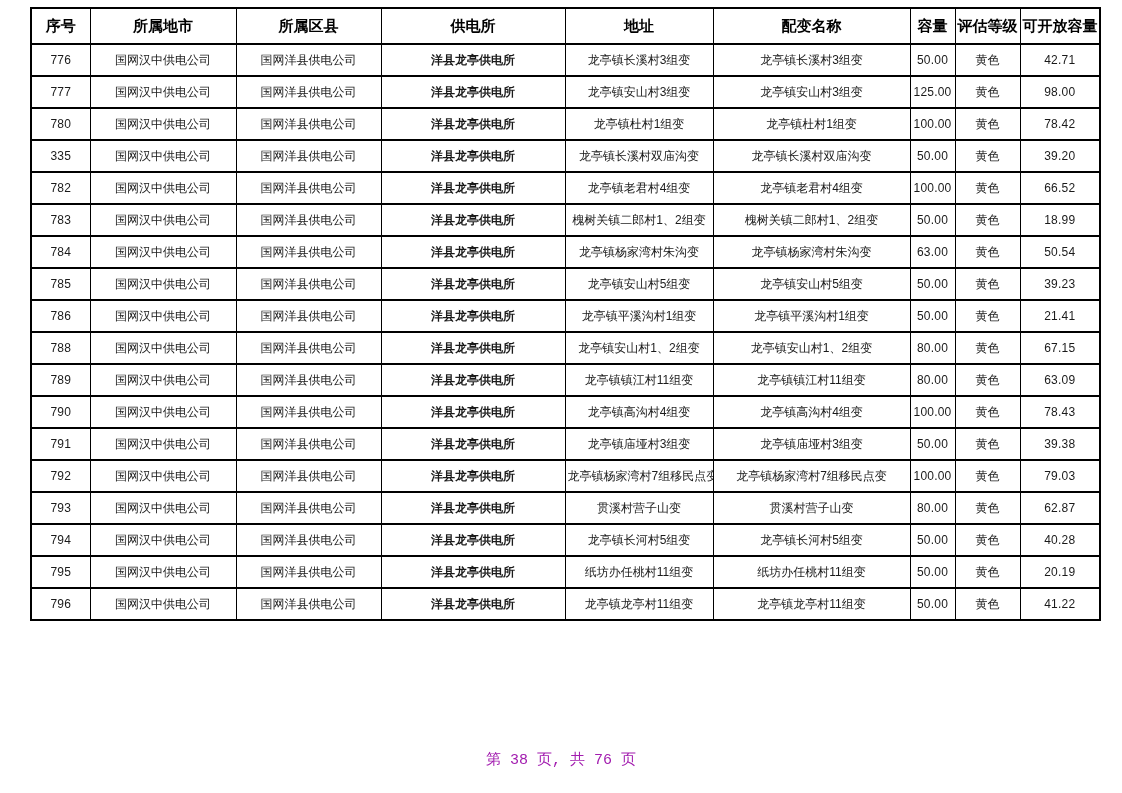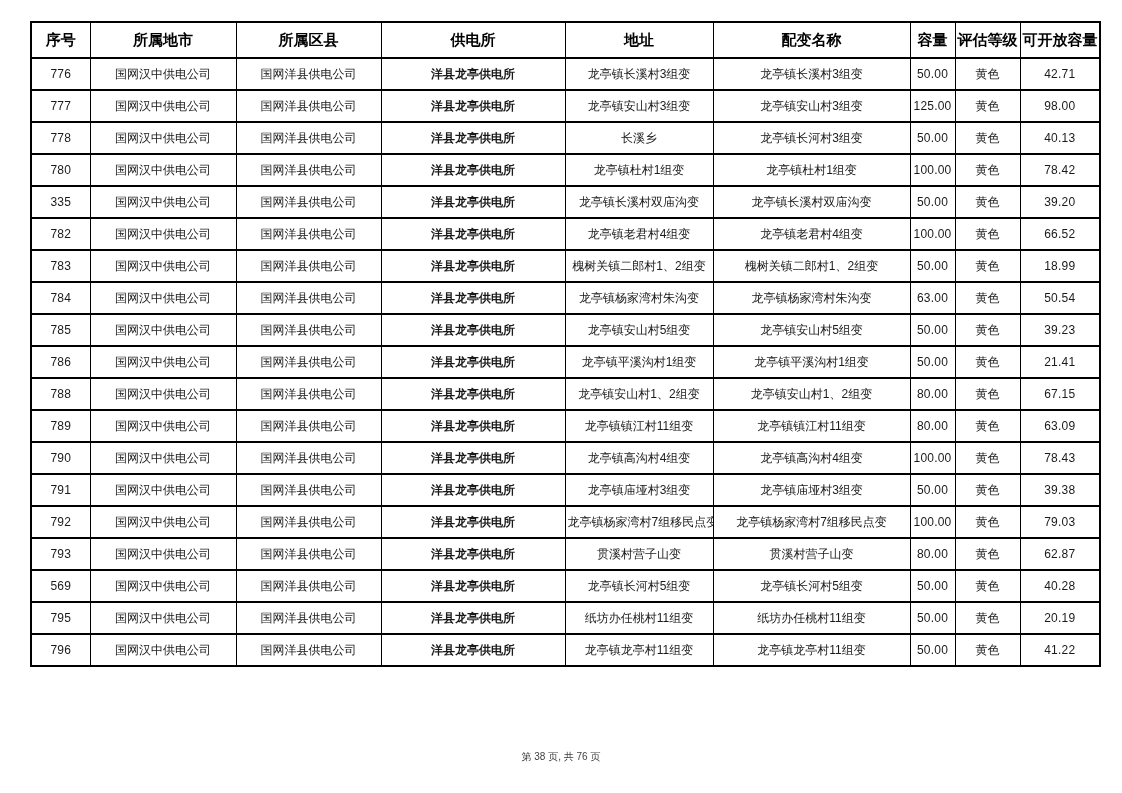--- a/index.html
+++ b/index.html
@@ -12,21 +12,21 @@
     width: 1122px;
     height: 793px;
     background: #ffffff;
     font-family: "Liberation Sans", "DejaVu Sans", sans-serif;
     color: #000000;
     overflow: hidden;
   }
   table.grid {
     position: absolute;
     left: 30px;
-    top: 21px;
+    top: 7px;
     width: 1069px;
     border-collapse: collapse;
     table-layout: fixed;
     border: 2px solid #000000;
   }
   table.grid th,
   table.grid td {
     border: 1px solid #000000;
     border-top-width: 2px;
     border-bottom-width: 2px;
@@ -57,23 +57,23 @@
   td.cell-open {
     font-size: 12px;
     letter-spacing: 0.2px;
   }
   .footer {
     position: absolute;
     left: 0;
     top: 750px;
     width: 100%;
     text-align: center;
-    font-family: Liberation Sans, sans-serif;
-    font-size: 10px;
-    color: #404040;
+    font-family: Liberation Mono, monospace;
+    font-size: 15px;
+    color: #a21caf;
   }
 </style>
 </head>
 <body>
 
 <div class="page">
 
   <table class="grid">
     <colgroup>
       <col style="width:59px">
@@ -118,31 +118,20 @@
           <td class="cell-city">国网汉中供电公司</td>
           <td class="cell-county">国网洋县供电公司</td>
           <td class="cell-station">洋县龙亭供电所</td>
           <td class="cell-address">龙亭镇安山村3组变</td>
           <td class="cell-name">龙亭镇安山村3组变</td>
           <td class="cell-capacity">125.00</td>
           <td class="cell-level">黄色</td>
           <td class="cell-open">98.00</td>
         </tr>
 
-        <tr>
-          <td class="cell-seq">778</td>
-          <td class="cell-city">国网汉中供电公司</td>
-          <td class="cell-county">国网洋县供电公司</td>
-          <td class="cell-station">洋县龙亭供电所</td>
-          <td class="cell-address">长溪乡</td>
-          <td class="cell-name">龙亭镇长河村3组变</td>
-          <td class="cell-capacity">50.00</td>
-          <td class="cell-level">黄色</td>
-          <td class="cell-open">40.13</td>
-        </tr>
 
 
         <tr>
           <td class="cell-seq">780</td>
           <td class="cell-city">国网汉中供电公司</td>
           <td class="cell-county">国网洋县供电公司</td>
           <td class="cell-station">洋县龙亭供电所</td>
           <td class="cell-address">龙亭镇杜村1组变</td>
           <td class="cell-name">龙亭镇杜村1组变</td>
           <td class="cell-capacity">100.00</td>
@@ -289,21 +278,21 @@
           <td class="cell-county">国网洋县供电公司</td>
           <td class="cell-station">洋县龙亭供电所</td>
           <td class="cell-address">贯溪村营子山变</td>
           <td class="cell-name">贯溪村营子山变</td>
           <td class="cell-capacity">80.00</td>
           <td class="cell-level">黄色</td>
           <td class="cell-open">62.87</td>
         </tr>
 
         <tr>
-          <td class="cell-seq">569</td>
+          <td class="cell-seq">794</td>
           <td class="cell-city">国网汉中供电公司</td>
           <td class="cell-county">国网洋县供电公司</td>
           <td class="cell-station">洋县龙亭供电所</td>
           <td class="cell-address">龙亭镇长河村5组变</td>
           <td class="cell-name">龙亭镇长河村5组变</td>
           <td class="cell-capacity">50.00</td>
           <td class="cell-level">黄色</td>
           <td class="cell-open">40.28</td>
         </tr>
 

